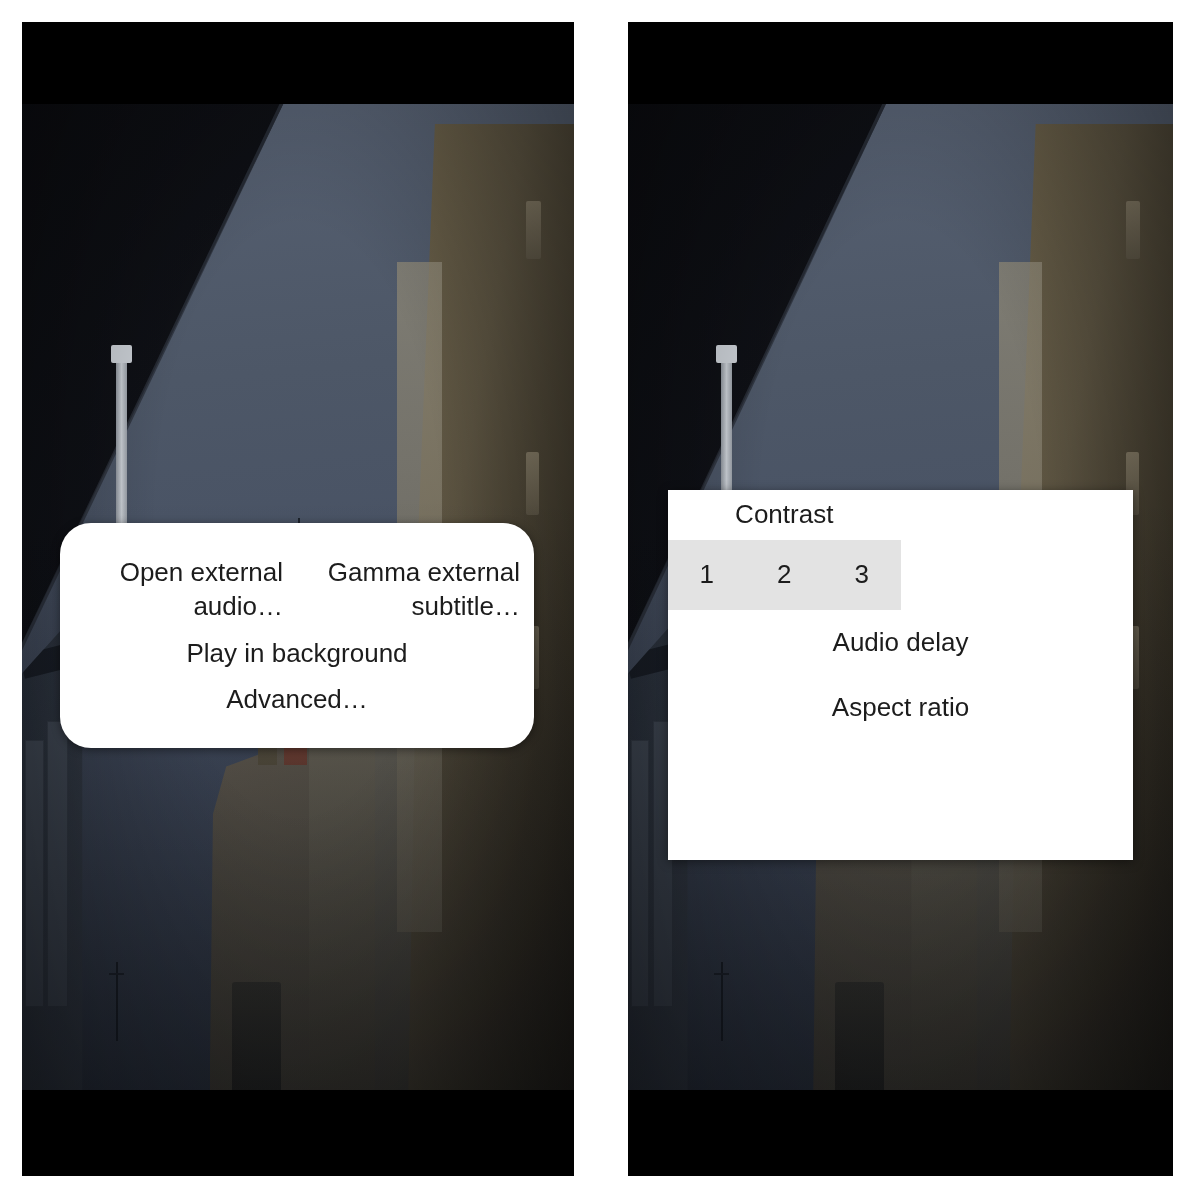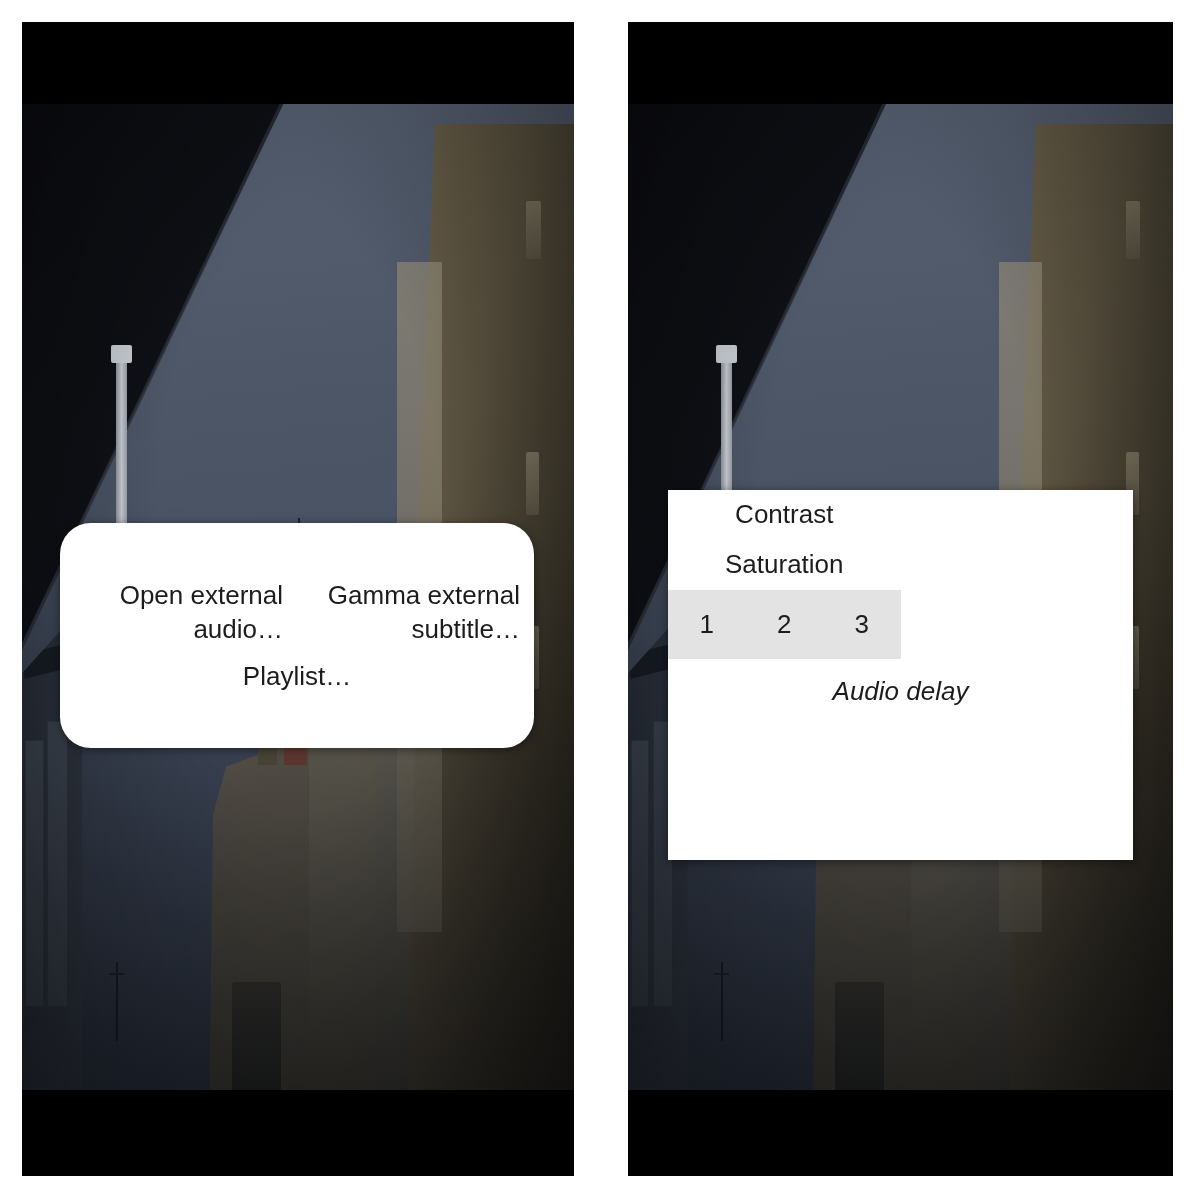--- a/index.html
+++ b/index.html
@@ -230,21 +230,21 @@
     align-items:center;
   }
   .seg-btn{
     flex:1 1 0;
     text-align:center;
     font-size:26px;
     color:#1c1c1c;
     padding:18px 0;
   }
   .vcell.wide-center{
-    width:100%;justify-content:center;text-align:center;padding:16px 12px;font-style:italic;
+    width:100%;justify-content:center;text-align:center;padding:16px 12px;
   }
 </style>
 </head>
 <body>
 
 <div class="stage">
 
   <div class="panel" id="panel-left">
 
     <div class="video-surface">
@@ -282,23 +282,26 @@
 
       <div class="dialog" id="dialog-open">
         <div class="menu-grid">
 
           <div class="menu-row">
             <div class="menu-item half right-al">Open external audio…</div>
             <div class="menu-item half right-al">Gamma external subtitle…</div>
           </div>
 
 
-
           <div class="menu-row">
-            <div class="menu-item full">Playlist…</div>
+            <div class="menu-item full">Play in background</div>
+          </div>
+
+          <div class="menu-row">
+            <div class="menu-item full">Advanced…</div>
           </div>
 
         </div>
       </div>
     </div>
 
     <div class="letterbox top"></div>
     <div class="letterbox bottom"></div>
   </div>
 
@@ -337,35 +340,37 @@
         <div class="vignette"></div>
       </div>
 
       <div class="dialog" id="dialog-video">
 
         <div class="vrow">
           <div class="vcell c-center">Contrast</div>
         </div>
 
         <div class="vrow">
-          <div class="vcell c-center">Saturation</div>
         </div>
 
         <div class="vrow">
           <div class="vcell seg">
             <div class="seg-btn">1</div>
             <div class="seg-btn">2</div>
             <div class="seg-btn">3</div>
           </div>
         </div>
 
         <div class="vrow">
           <div class="vcell wide-center">Audio delay</div>
         </div>
 
+        <div class="vrow">
+          <div class="vcell wide-center">Aspect ratio</div>
+        </div>
 
       </div>
     </div>
 
     <div class="letterbox top"></div>
     <div class="letterbox bottom"></div>
   </div>
 
 </div>
 

